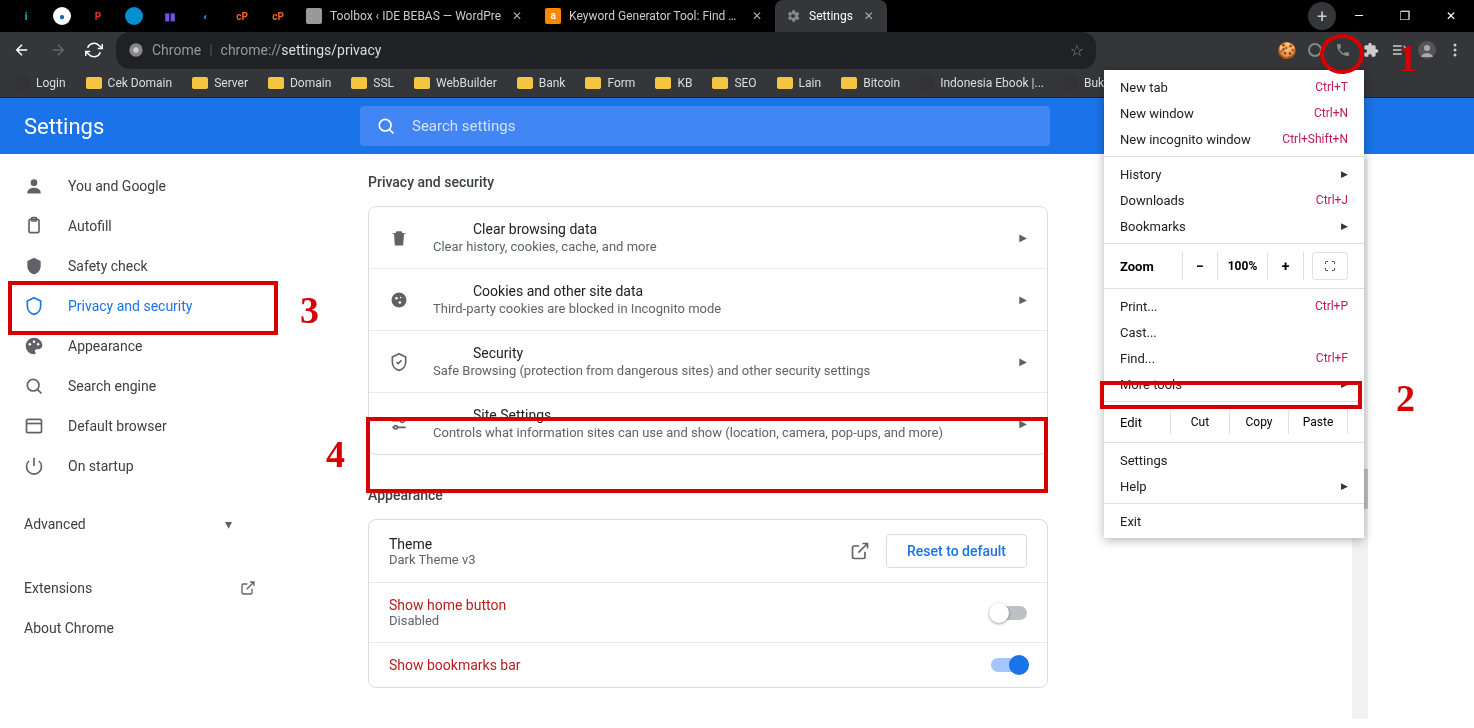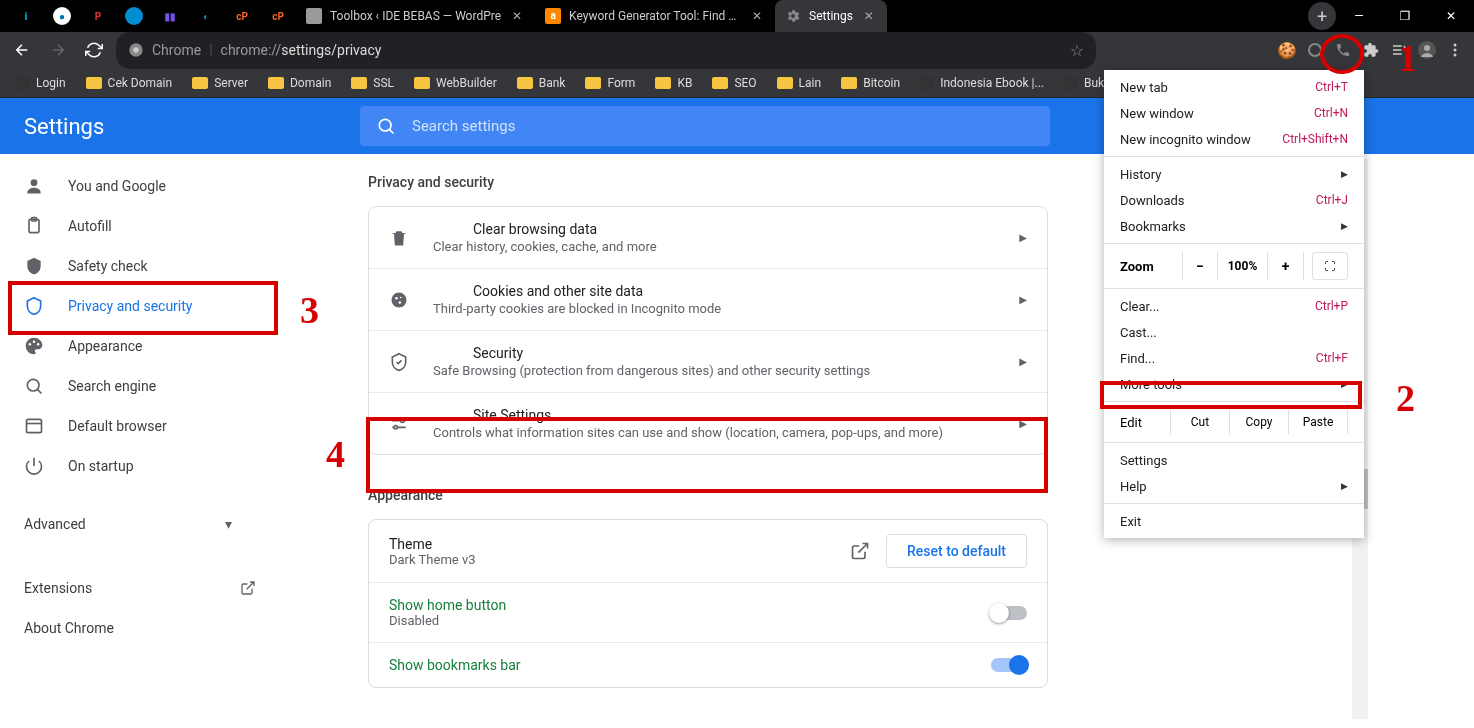--- a/index.html
+++ b/index.html
@@ -69,21 +69,21 @@
 
     .theme-row { display: flex; align-items: center; padding: 14px 20px; gap: 16px; }
     .theme-text { flex: 1; }
     .theme-title { font-size: 14px; color: #202124; }
     .theme-sub { font-size: 13px; color: #5f6368; }
     .launch-icon { width: 20px; height: 20px; color: #5f6368; }
     .reset-btn { border: 1px solid #dadce0; background: #fff; color: #1a73e8; padding: 8px 20px; border-radius: 4px; font-size: 14px; font-weight: 500; }
 
     .toggle-row { display: flex; align-items: center; padding: 14px 20px; border-top: 1px solid #e8eaed; }
     .toggle-text { flex: 1; }
-    .toggle-title { font-size: 14px; color: #15803d; }
+    .toggle-title { font-size: 14px; color: #b91c1c; }
     .toggle-sub { font-size: 13px; color: #5f6368; }
     .toggle { width: 36px; height: 14px; border-radius: 7px; position: relative; }
     .toggle.off { background: #bdc1c6; }
     .toggle.off::after { content: ''; position: absolute; width: 20px; height: 20px; border-radius: 50%; background: #fff; box-shadow: 0 1px 3px rgba(0,0,0,0.4); top: -3px; left: -2px; }
     .toggle.on { background: #a4c6fa; }
     .toggle.on::after { content: ''; position: absolute; width: 20px; height: 20px; border-radius: 50%; background: #1a73e8; top: -3px; right: -2px; }
 
     
     .context-menu { position: absolute; top: 70px; right: 110px; width: 260px; background: #fff; box-shadow: 0 2px 10px rgba(0,0,0,0.3); z-index: 1000; padding: 4px 0; margin-left: 7px; }
     .menu-item { display: flex; align-items: center; padding: 6px 16px; font-size: 13px; color: #202124; justify-content: space-between; cursor: pointer; height: 26px; }
@@ -521,21 +521,21 @@
       <div class="zoom-btn">+</div>
     </div>
     <div class="fullscreen-btn">
         <svg width="12" height="12" viewBox="0 0 24 24" fill="none" stroke="#333" stroke-width="2">
           <path d="M8 3H5a2 2 0 00-2 2v3m18 0V5a2 2 0 00-2-2h-3m0 18h3a2 2 0 002-2v-3M3 16v3a2 2 0 002 2h3"></path>
         </svg>
       </div>
   </div>
   <div class="menu-sep"></div>
   <div class="menu-item">
-      <span>Clear...</span>
+      <span>Print...</span>
       <span class="menu-shortcut">Ctrl+P</span>
     </div>
   <div class="menu-item">
       <span>Cast...</span>
     </div>
   <div class="menu-item">
       <span>Find...</span>
       <span class="menu-shortcut">Ctrl+F</span>
     </div>
   <div class="menu-item">

